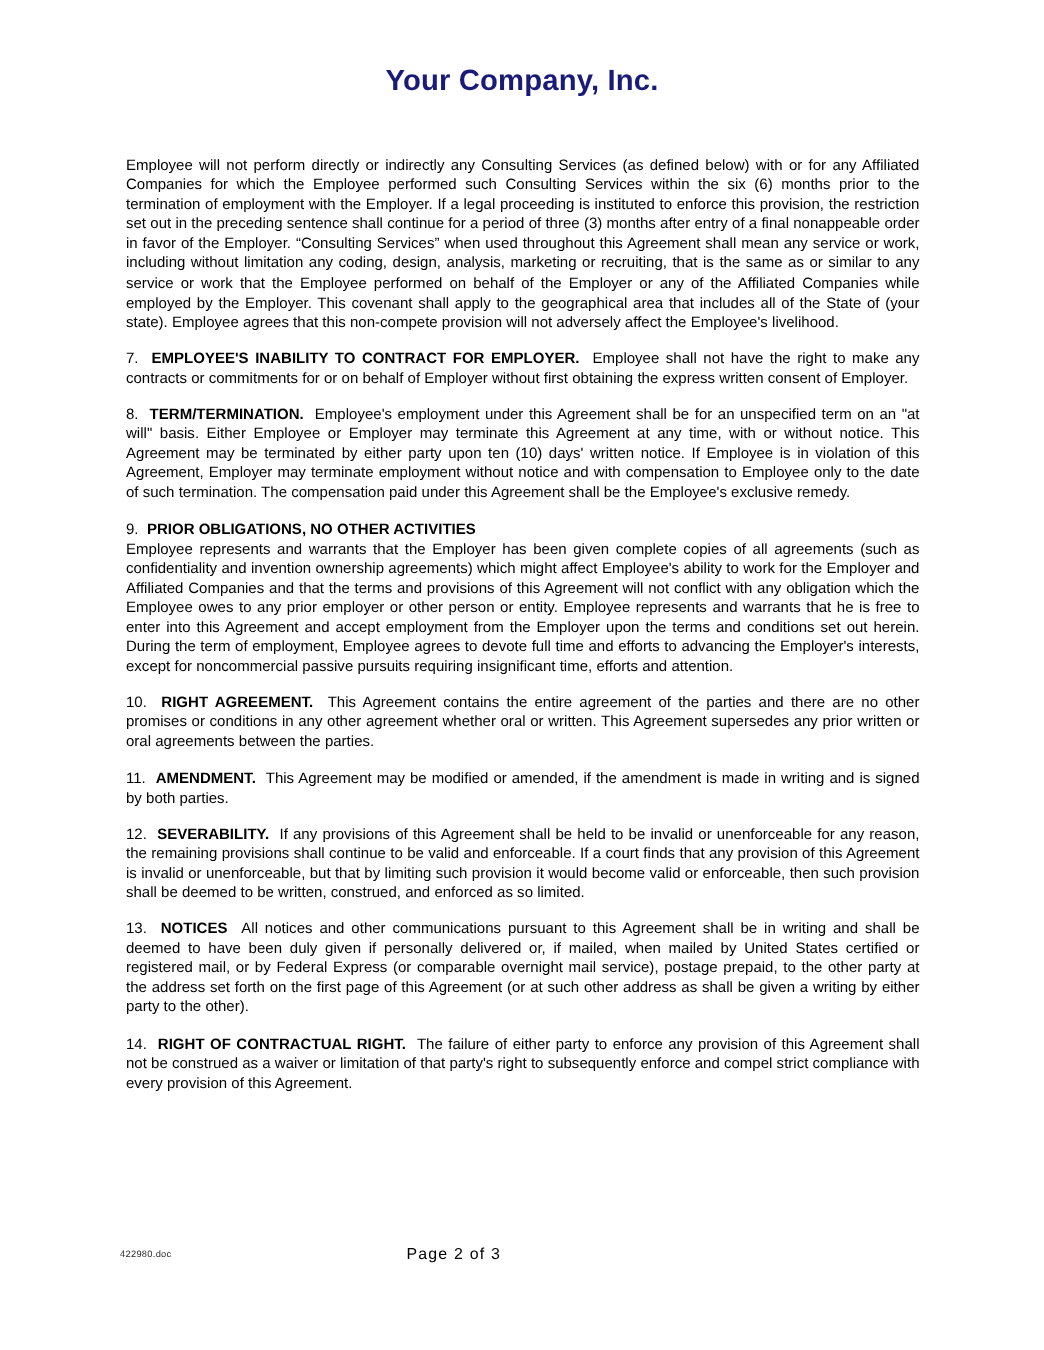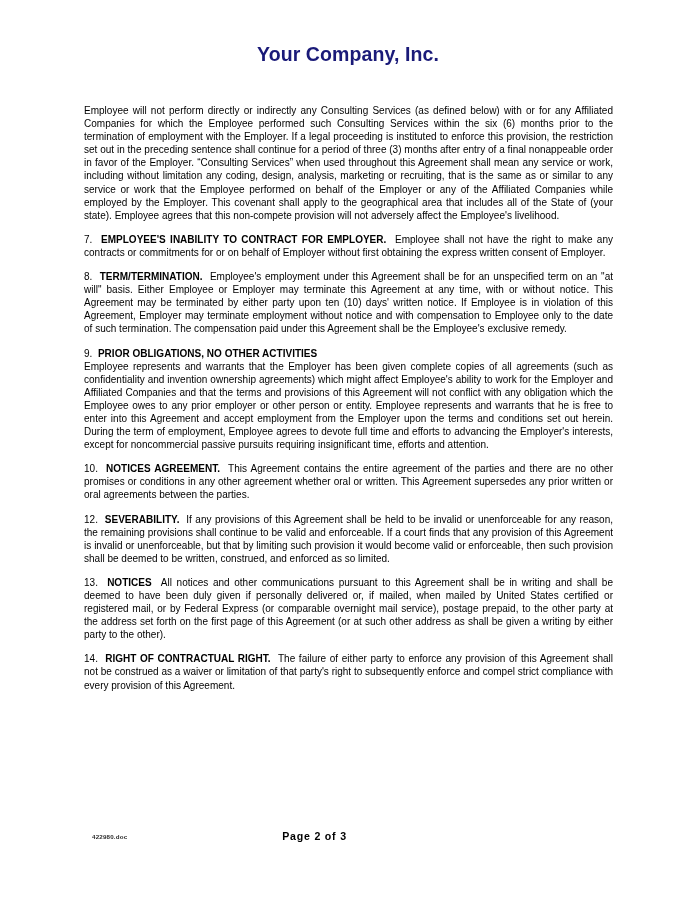--- a/index.html
+++ b/index.html
@@ -52,25 +52,24 @@
   }
   .hd {
     font-weight: bold;
     margin-top: 33px;
   }
   .num {
     font-weight: normal;
   }
   .footer {
     position: absolute;
-    left: 92px;
+    left: 80px;
     top: 830px;
     width: 529px;
     height: 16px;
-    font-weight: bold;
   }
   .footer-file {
     position: absolute;
     left: 0;
     top: 3px;
     font-size: 6.2px;
     color: #2b2b2b;
     letter-spacing: 0.2px;
   }
   .footer-page {
@@ -91,21 +90,22 @@
 
   <div class="doc-title">
     <span>Your Company, Inc.</span>
   </div>
 
   <div class="body-area">
       <p class="para"><span>Employee will not perform directly or indirectly any Consulting Services (as defined below) with or for any Affiliated Companies for which the Employee performed such Consulting Services within the six (6) months prior to the termination of employment with the Employer.  If a legal proceeding is instituted to enforce this provision, the restriction set out in the preceding sentence shall continue for a period of three (3) months after entry of a final nonappeable order in favor of the Employer.  “Consulting Services” when used throughout this Agreement shall mean any service or work, including without limitation any coding, design, analysis, marketing or recruiting, that is the same as or similar to any service or work that the Employee performed on behalf of the Employer or any of the Affiliated Companies while employed by the Employer.  This covenant shall apply to the geographical area that includes all of the State of (your state).  Employee agrees that this non-compete provision will not adversely affect the Employee's livelihood.</span></p>
       <p class="para"><span class="num">7.&nbsp;&nbsp;</span><span class="hd">EMPLOYEE'S INABILITY TO CONTRACT FOR EMPLOYER.</span>&nbsp;&nbsp;<span>Employee shall not have the right to make any contracts or commitments for or on behalf of Employer without first obtaining the express written consent of Employer.</span></p>
       <p class="para"><span class="num">8.&nbsp;&nbsp;</span><span class="hd">TERM/TERMINATION.</span>&nbsp;&nbsp;<span>Employee's employment under this Agreement shall be for an unspecified term on an "at will" basis.  Either Employee or Employer may terminate this Agreement at any time, with or without notice.  This Agreement may be terminated by either party upon ten (10) days' written notice.  If Employee is in violation of this Agreement, Employer may terminate employment without notice and with compensation to Employee only to the date of such termination.  The compensation paid under this Agreement shall be the Employee's exclusive remedy.</span></p>
       <p class="para"><span class="num">9.&nbsp;&nbsp;</span><span class="hd">PRIOR OBLIGATIONS, NO OTHER ACTIVITIES</span><br><span>Employee represents and warrants that the Employer has been given complete copies of all agreements (such as confidentiality and invention ownership agreements) which might affect Employee's ability to work for the Employer and Affiliated Companies and that the terms and provisions of this Agreement will not conflict with any obligation which the Employee owes to any prior employer or other person or entity. Employee represents and warrants that he is free to enter into this Agreement and accept employment from the Employer upon the terms and conditions set out herein. During the term of employment, Employee agrees to devote full time and efforts to advancing the Employer's interests, except for noncommercial passive pursuits requiring insignificant time, efforts and attention.</span></p>
-      <p class="para"><span class="num">10.&nbsp;&nbsp;</span><span class="hd">NOTICES AGREEMENT.</span>&nbsp;&nbsp;<span>This Agreement contains the entire agreement of the parties and there are no other promises or conditions in any other agreement whether oral or written.  This Agreement supersedes any prior written or oral agreements between the parties.</span></p>
+      <p class="para"><span class="num">10.&nbsp;&nbsp;</span><span class="hd">RIGHT AGREEMENT.</span>&nbsp;&nbsp;<span>This Agreement contains the entire agreement of the parties and there are no other promises or conditions in any other agreement whether oral or written.  This Agreement supersedes any prior written or oral agreements between the parties.</span></p>
+      <p class="para"><span class="num">11.&nbsp;&nbsp;</span><span class="hd">AMENDMENT.</span>&nbsp;&nbsp;<span>This Agreement may be modified or amended, if the amendment is made in writing and is signed by both parties.</span></p>
       <p class="para"><span class="num">12.&nbsp;&nbsp;</span><span class="hd">SEVERABILITY.</span>&nbsp;&nbsp;<span>If any provisions of this Agreement shall be held to be invalid or unenforceable for any reason, the remaining provisions shall continue to be valid and enforceable.  If a court finds that any provision of this Agreement is invalid or unenforceable, but that by limiting such provision it would become valid or enforceable, then such provision shall be deemed to be written, construed, and enforced as so limited.</span></p>
       <p class="para"><span class="num">13.&nbsp;&nbsp;</span><span class="hd">NOTICES</span>&nbsp;&nbsp;<span>All notices and other communications pursuant to this Agreement shall be in writing and shall be deemed to have been duly given if personally delivered or, if mailed, when mailed by United States certified or registered mail, or by Federal Express (or comparable overnight mail service), postage prepaid, to the other party at the address set forth on the first page of this Agreement (or at such other address as shall be given a writing by either party to the other).</span></p>
       <p class="para"><span class="num">14.&nbsp;&nbsp;</span><span class="hd">RIGHT OF CONTRACTUAL RIGHT.</span>&nbsp;&nbsp;<span>The failure of either party to enforce any provision of this Agreement shall not be construed as a waiver or limitation of that party's right to subsequently enforce and compel strict compliance with every provision of this Agreement.</span></p>
     </div>
 
   <div class="footer">
     <div class="footer-file">422980.doc</div>
     <div class="footer-page">Page  2  of  3</div>
   </div>
 

